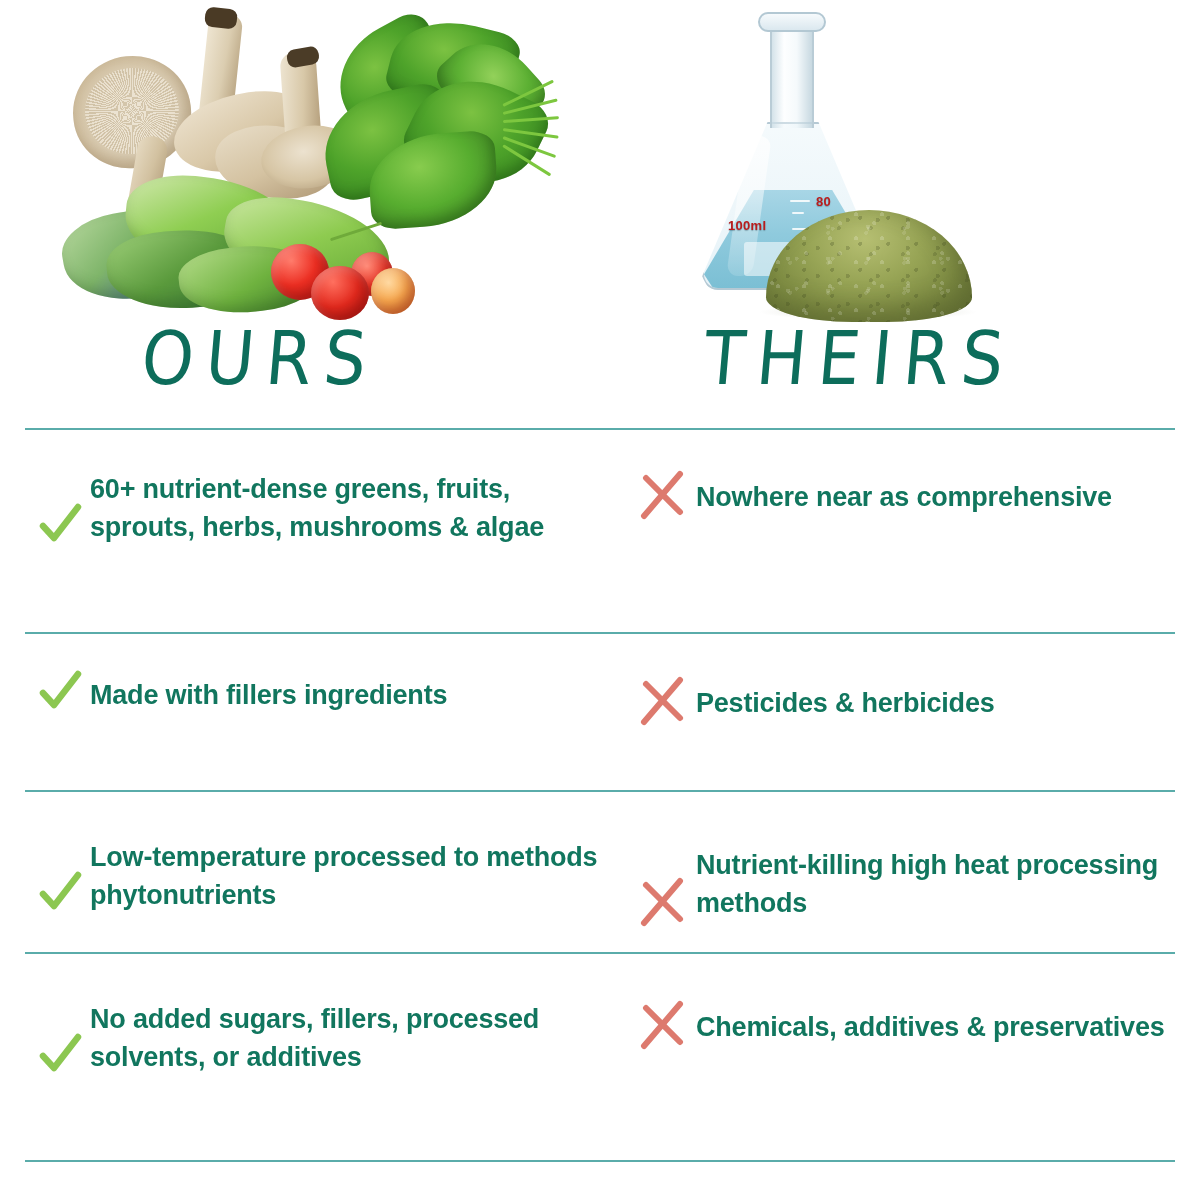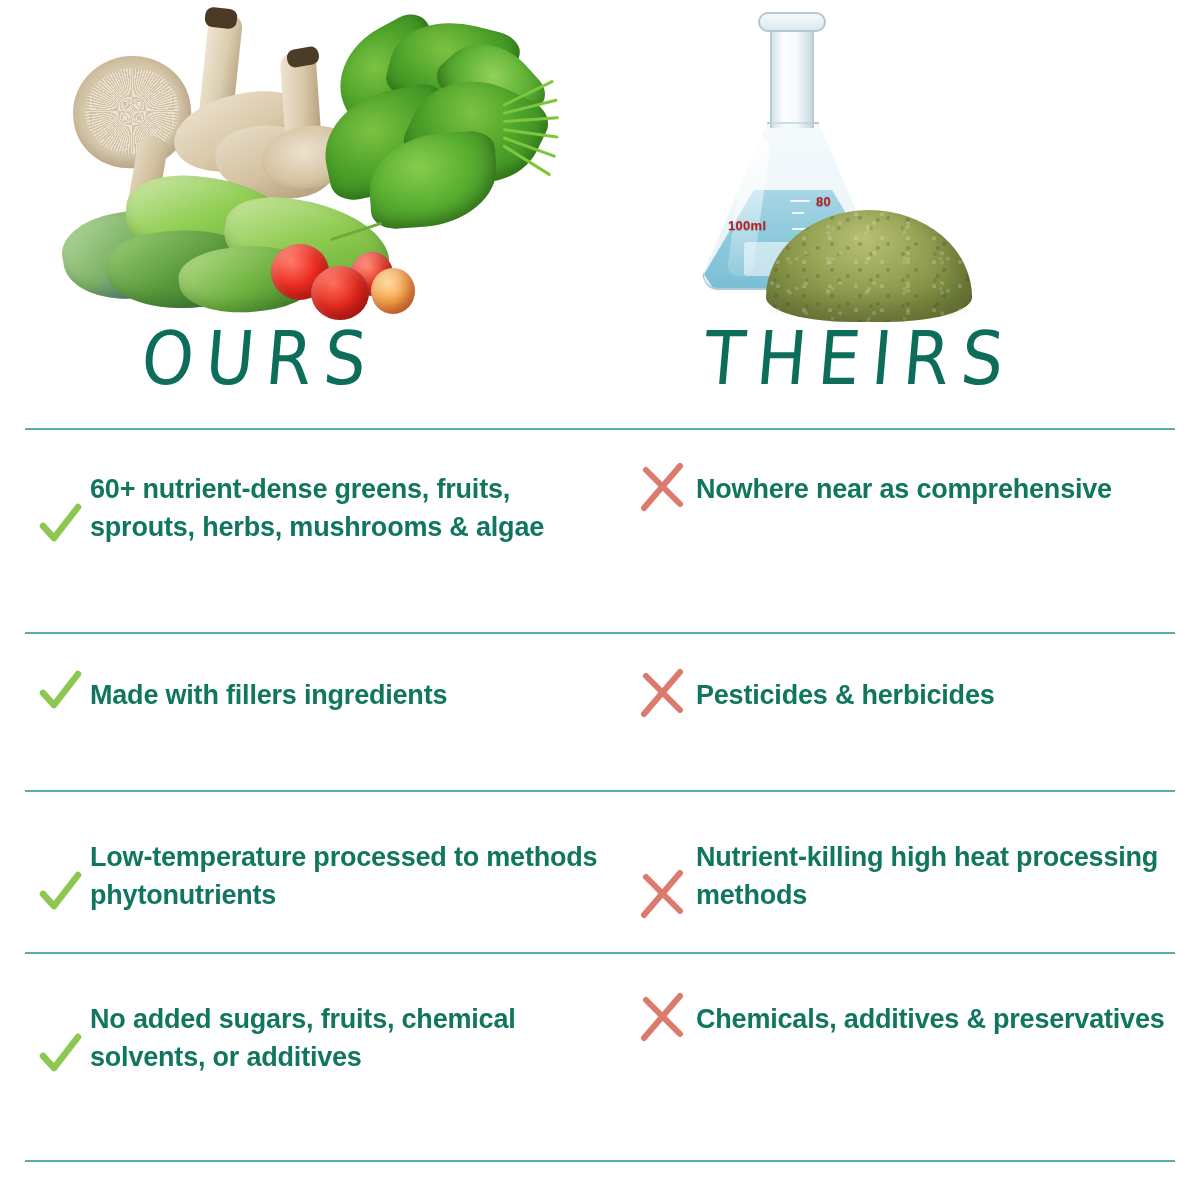--- a/index.html
+++ b/index.html
@@ -255,21 +255,21 @@
 
   .item-text {
     font-family:"Liberation Sans", sans-serif;
     font-size:27px;
     font-weight:700;
     line-height:1.42;
     color:#11765e;
     margin-left:8px;
     letter-spacing:-.2px;
   }
-  .cell-right .item-text { margin-left:12px; }
+  .cell-right .item-text { margin-left:12px;margin-top:8px; }
 </style>
 </head>
 <body>
 
 <div class="hero">
 
   <div class="hero-col hero-left">
     <div class="produce">
 
       <div class="mush mush-cap-left"></div>
@@ -412,21 +412,21 @@
   </div>
 </div>
 
 <div class="row" style="top:1000px">
   <div class="cell cell-left">
     <span class="mark-icon">
       <svg viewBox="0 0 44 44">
           <path d="M5 23 L16 35 L40 4" fill="none" stroke="#8cc751" stroke-width="6.5" stroke-linecap="round" stroke-linejoin="round"></path>
         </svg>
     </span>
-    <span class="item-text">No added sugars, fruits, chemical solvents, or additives</span>
+    <span class="item-text">No added sugars, fillers, processed solvents, or additives</span>
   </div>
   <div class="cell cell-right">
     <span class="mark-icon">
       <svg viewBox="0 0 44 44">
           <path d="M6 6 L40 40" fill="none" stroke="#dd7a6e" stroke-width="6" stroke-linecap="round"></path>
           <path d="M40 2 L4 44" fill="none" stroke="#dd7a6e" stroke-width="6" stroke-linecap="round"></path>
         </svg>
     </span>
     <span class="item-text">Chemicals, additives &amp; preservatives</span>
   </div>

